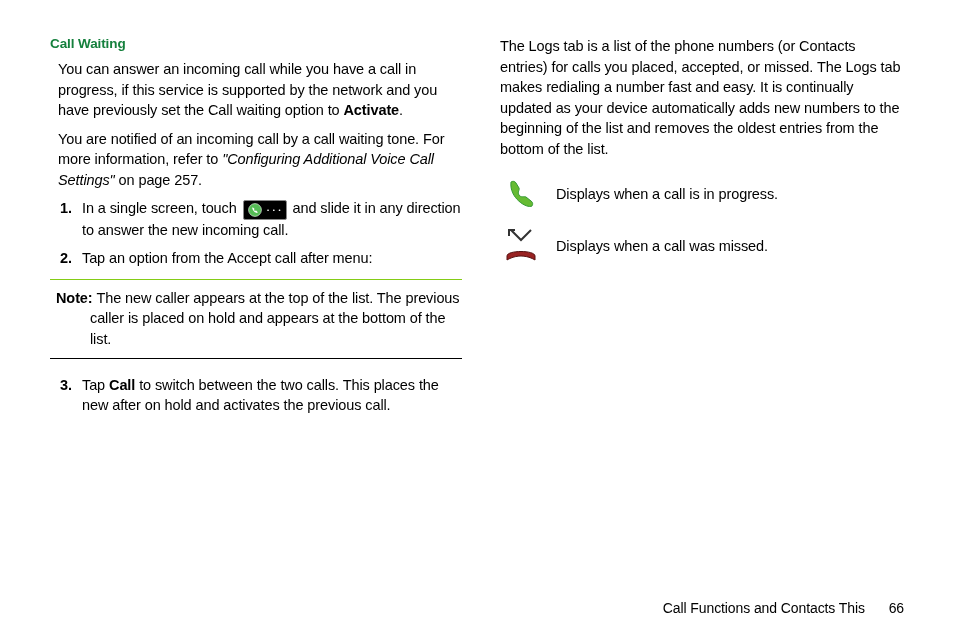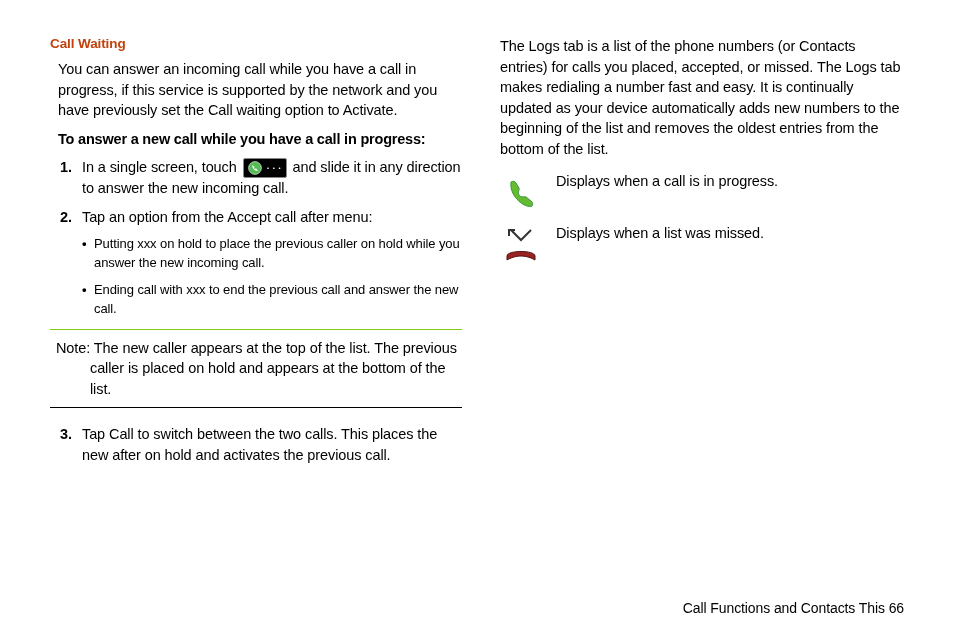--- a/index.html
+++ b/index.html
@@ -8,41 +8,41 @@
       font-size: 14px;
       color: #000;
       width: 954px;
       height: 636px;
       padding: 36px 50px 20px 50px;
       background: #fff;
     }
     .columns { display: flex; gap: 30px; }
     .col { flex: 1; }
     .h-red {
-      color: #c2410c;
+      color: #15803d;
       font-weight: bold;
       font-size: 13.5px;
       margin-bottom: 8px;
       letter-spacing: -0.1px;
     }
     .h-blue {
       color: #0033cc;
       font-weight: bold;
       font-size: 17px;
       margin-bottom: 8px;
       letter-spacing: -0.2px;
     }
     p {
       font-size: 14.5px;
       line-height: 1.42;
       margin-bottom: 8px;
       padding-left: 8px;
       letter-spacing: -0.1px;
     }
-    .b { font-weight: normal; }
+    .b { font-weight: bold; }
     .i { font-style: italic; }
     .subhead {
       font-weight: bold;
       font-size: 14.5px;
       line-height: 1.4;
       margin-bottom: 8px;
       padding-left: 8px;
       letter-spacing: -0.2px;
     }
     ol { list-style: none; padding-left: 32px; }
@@ -95,64 +95,62 @@
     .phone-icon-inline svg { position: absolute; left: 4px; top: 2px; }
     .phone-icon-inline .dots {
       position: absolute;
       right: 4px;
       top: 50%;
       transform: translateY(-50%);
       color: #fff;
       font-size: 6px;
       letter-spacing: 1px;
     }
-    .status-row { display: flex; align-items: flex-start; gap: 14px; margin-bottom: 10px; padding-left: 8px; }
+    .status-row { display: flex; align-items: center; gap: 14px; margin-bottom: 10px; padding-left: 8px; }
     .status-icon { width: 42px; height: 42px; flex-shrink: 0; display:flex; align-items:center; justify-content:center; }
     .status-text { font-size: 14.5px; letter-spacing: -0.1px; }
     .footer {
       position: absolute;
       bottom: 20px;
       right: 50px;
       font-size: 14px;
       letter-spacing: -0.1px;
     }
-    .footer .pg { }
+    .footer .pg { margin-left: 20px; }
   </style>
 </head>
 <body>
 
 <div class="columns">
   <div class="col">
     <div class="h-red">Call Waiting</div>
     <p>
       <span>You can answer an incoming call while you have a call in progress, if this service is supported by the network and you have previously set the Call waiting option to </span><span class="b">Activate</span><span>.</span>
     </p>
-    <div class="subhead">To answer a new call while you have a call in progress:</div>
+    <p>
+      <span>You are notified of an incoming call by a call waiting tone. For more information, refer to </span><span class="i">"Configuring Additional Voice Call Settings"</span><span>  on page 257.</span>
+    </p>
     <ol>
       <li>
         <span class="num">1.</span>
         <span>In a single screen, touch </span>
         <span class="phone-icon-inline">
           <svg width="14" height="14" viewBox="0 0 24 24">
               <circle cx="12" cy="12" r="11" fill="#5b5" stroke="#fff" stroke-width="1"></circle>
               <path d="M7 8 C7 8 8 7 9 8 L11 10 C11 11 10 12 11 13 C12 14 13 13 14 13 L16 15 C17 16 16 17 16 17 C14 18 8 14 7 8 Z" fill="#fff"></path>
             </svg>
           <span class="dots">• • •</span>
         </span>
         <span> and slide it in any direction to answer the new incoming call.</span>
       </li>
       <li>
         <span class="num">2.</span>
         <span>Tap an option from the Accept call after menu:</span>
       </li>
     </ol>
-    <ul class="bullets">
-      <li class="cond"><span class="b">Putting xxx on hold</span><span> to place the previous caller on hold while you answer the new incoming call.</span></li>
-      <li class="cond"><span class="b">Ending call with xxx</span><span> to end the previous call and answer the new call.</span></li>
-    </ul>
     <div class="note-block">
       <p><span class="b">Note: </span><span>The new caller appears at the top of the list. The previous caller is placed on hold and appears at the bottom of the list.</span></p>
     </div>
     <ol>
       <li>
         <span class="num">3.</span>
         <span>Tap </span><span class="b">Call</span><span> to switch between the two calls. This places the new after on hold and activates the previous call.</span>
       </li>
     </ol>
   </div>
@@ -169,21 +167,21 @@
       <div class="status-text">Displays when a call is in progress.</div>
     </div>
     <div class="status-row">
       <div class="status-icon">
         <svg width="40" height="40" viewBox="0 0 40 40">
           <path d="M10 4 L20 14 L30 4" fill="none" stroke="#333" stroke-width="2"></path>
           <path d="M8 10 L8 4 L14 4" fill="none" stroke="#333" stroke-width="2"></path>
           <path d="M6 30 C6 24 34 24 34 30 L34 34 C34 34 28 30 20 30 C12 30 6 34 6 34 Z" fill="#922" stroke="#511" stroke-width="1"></path>
         </svg>
       </div>
-      <div class="status-text">Displays when a list was missed.</div>
+      <div class="status-text">Displays when a call was missed.</div>
     </div>
   </div>
 </div>
 
 <div class="footer">
   <span>Call Functions and Contacts This</span>
   <span class="pg">66</span>
 </div>
 
 </body></html>

